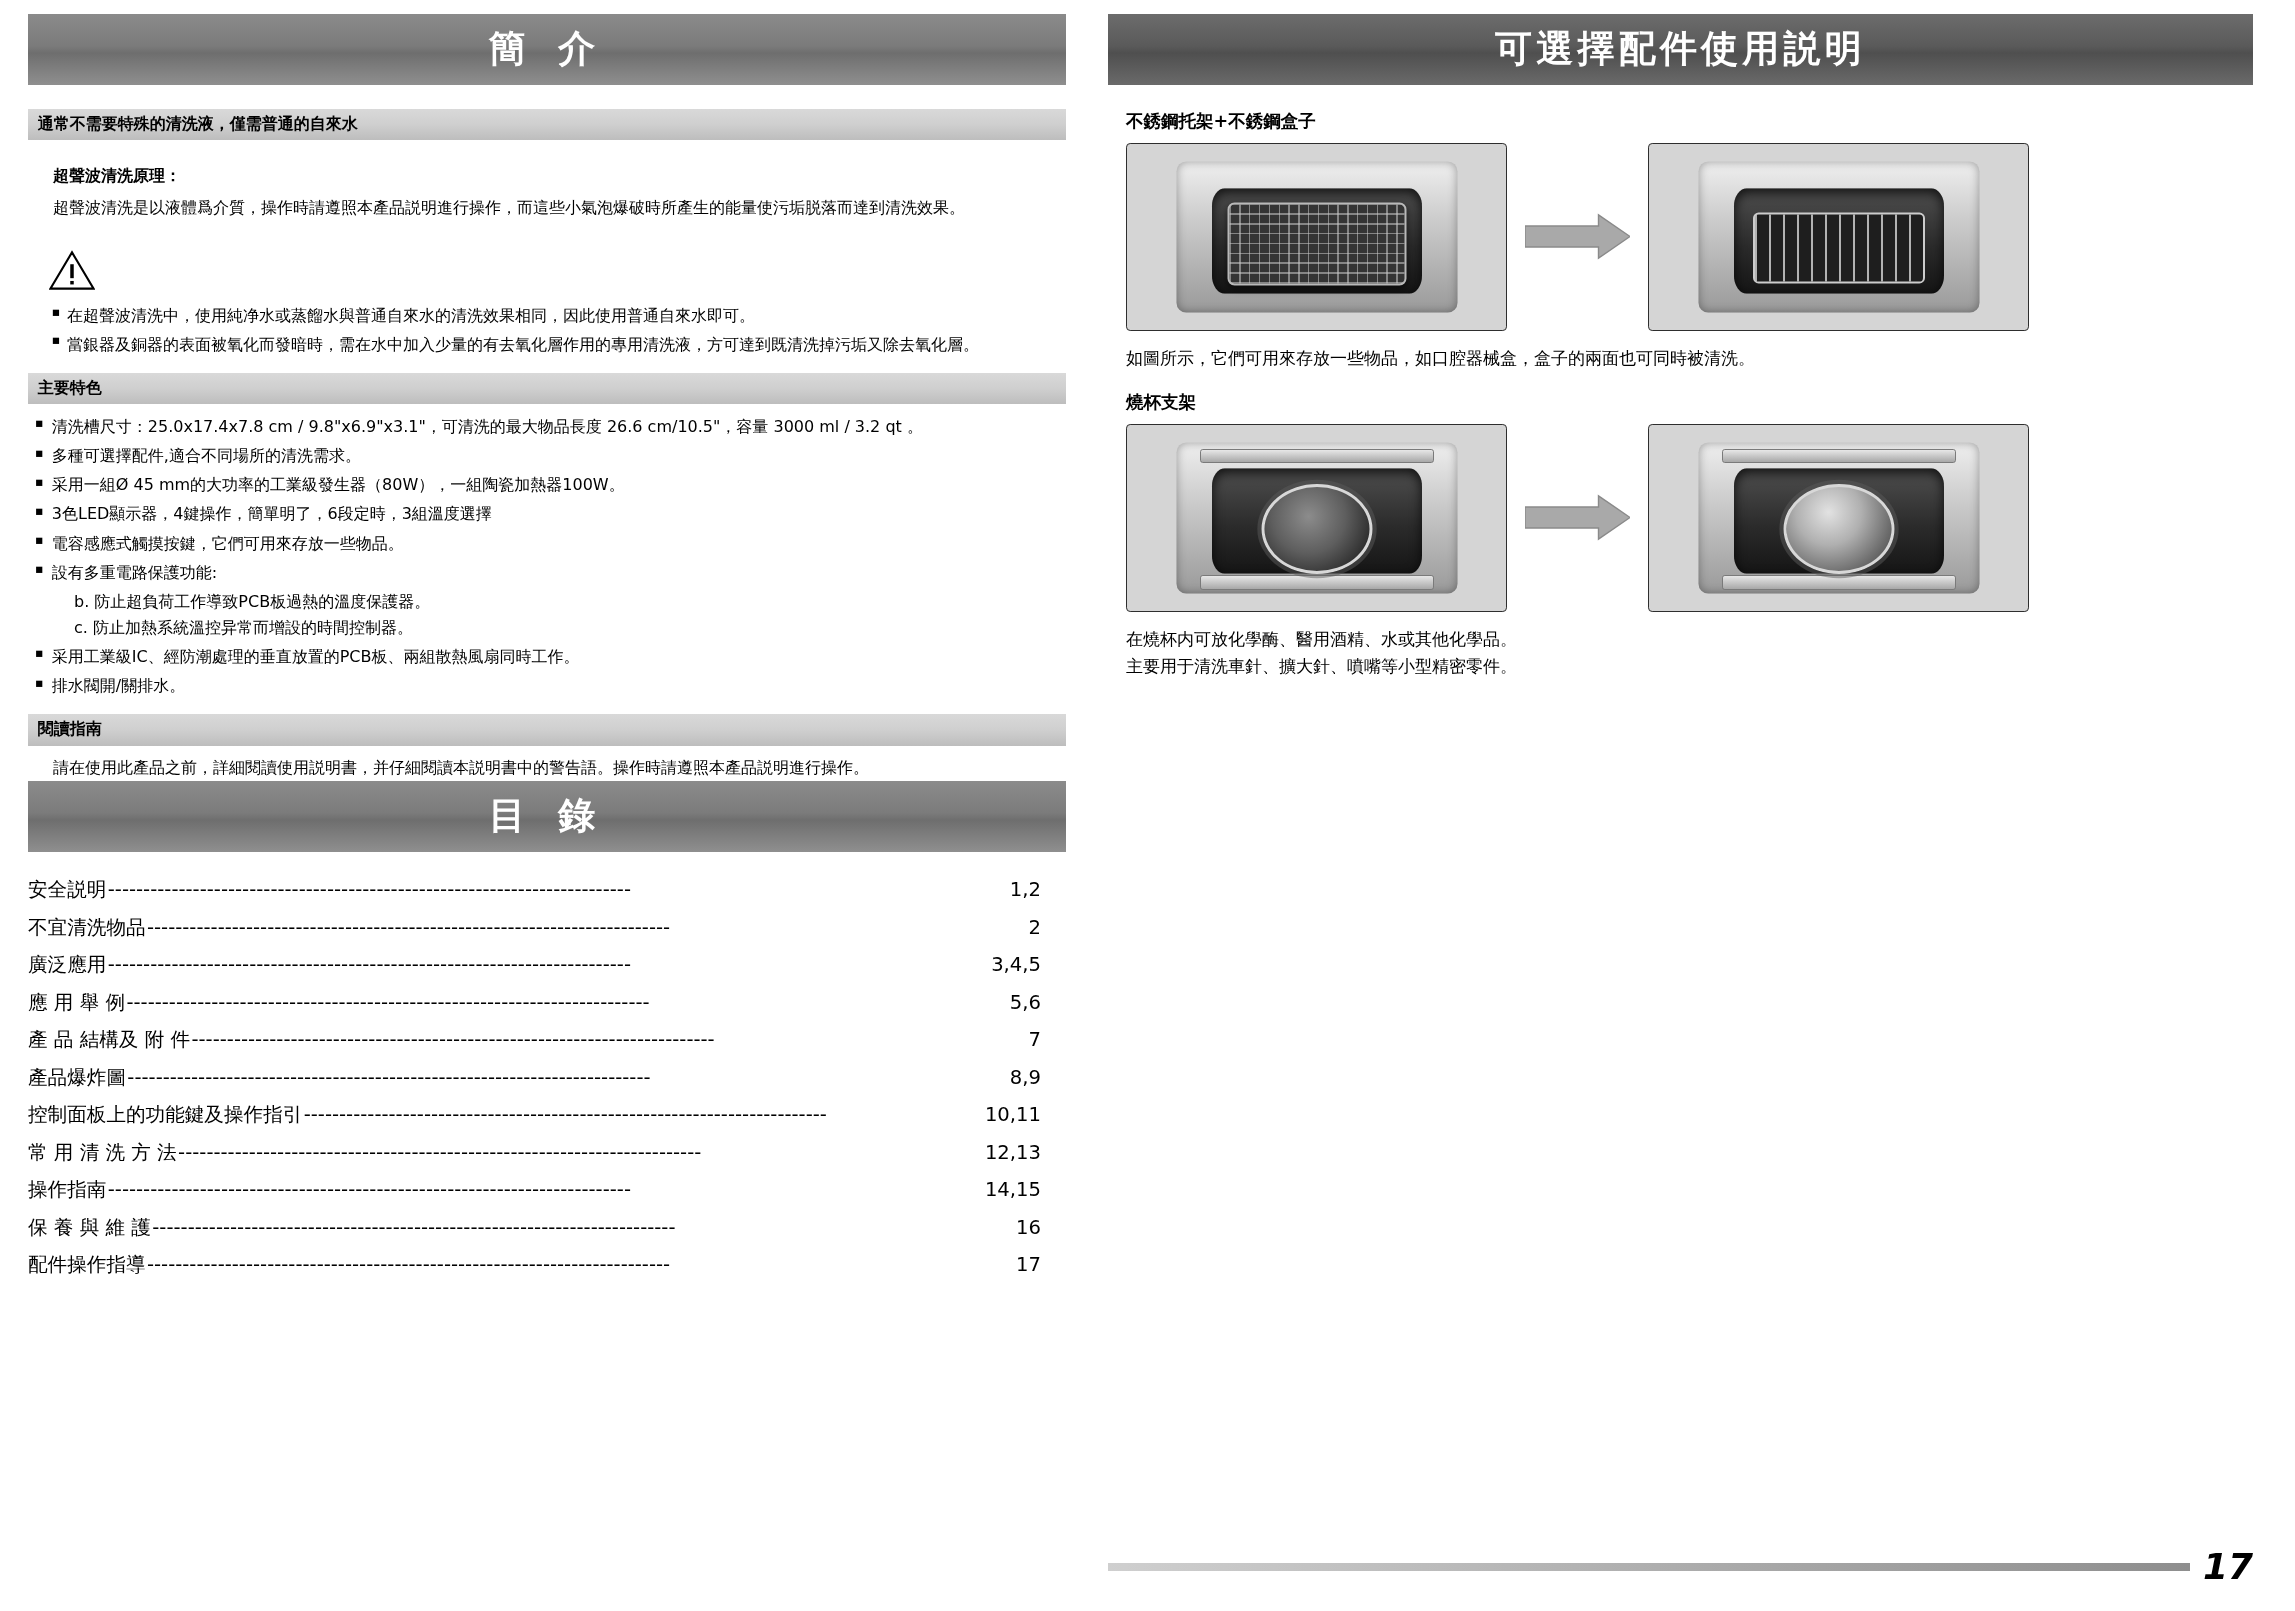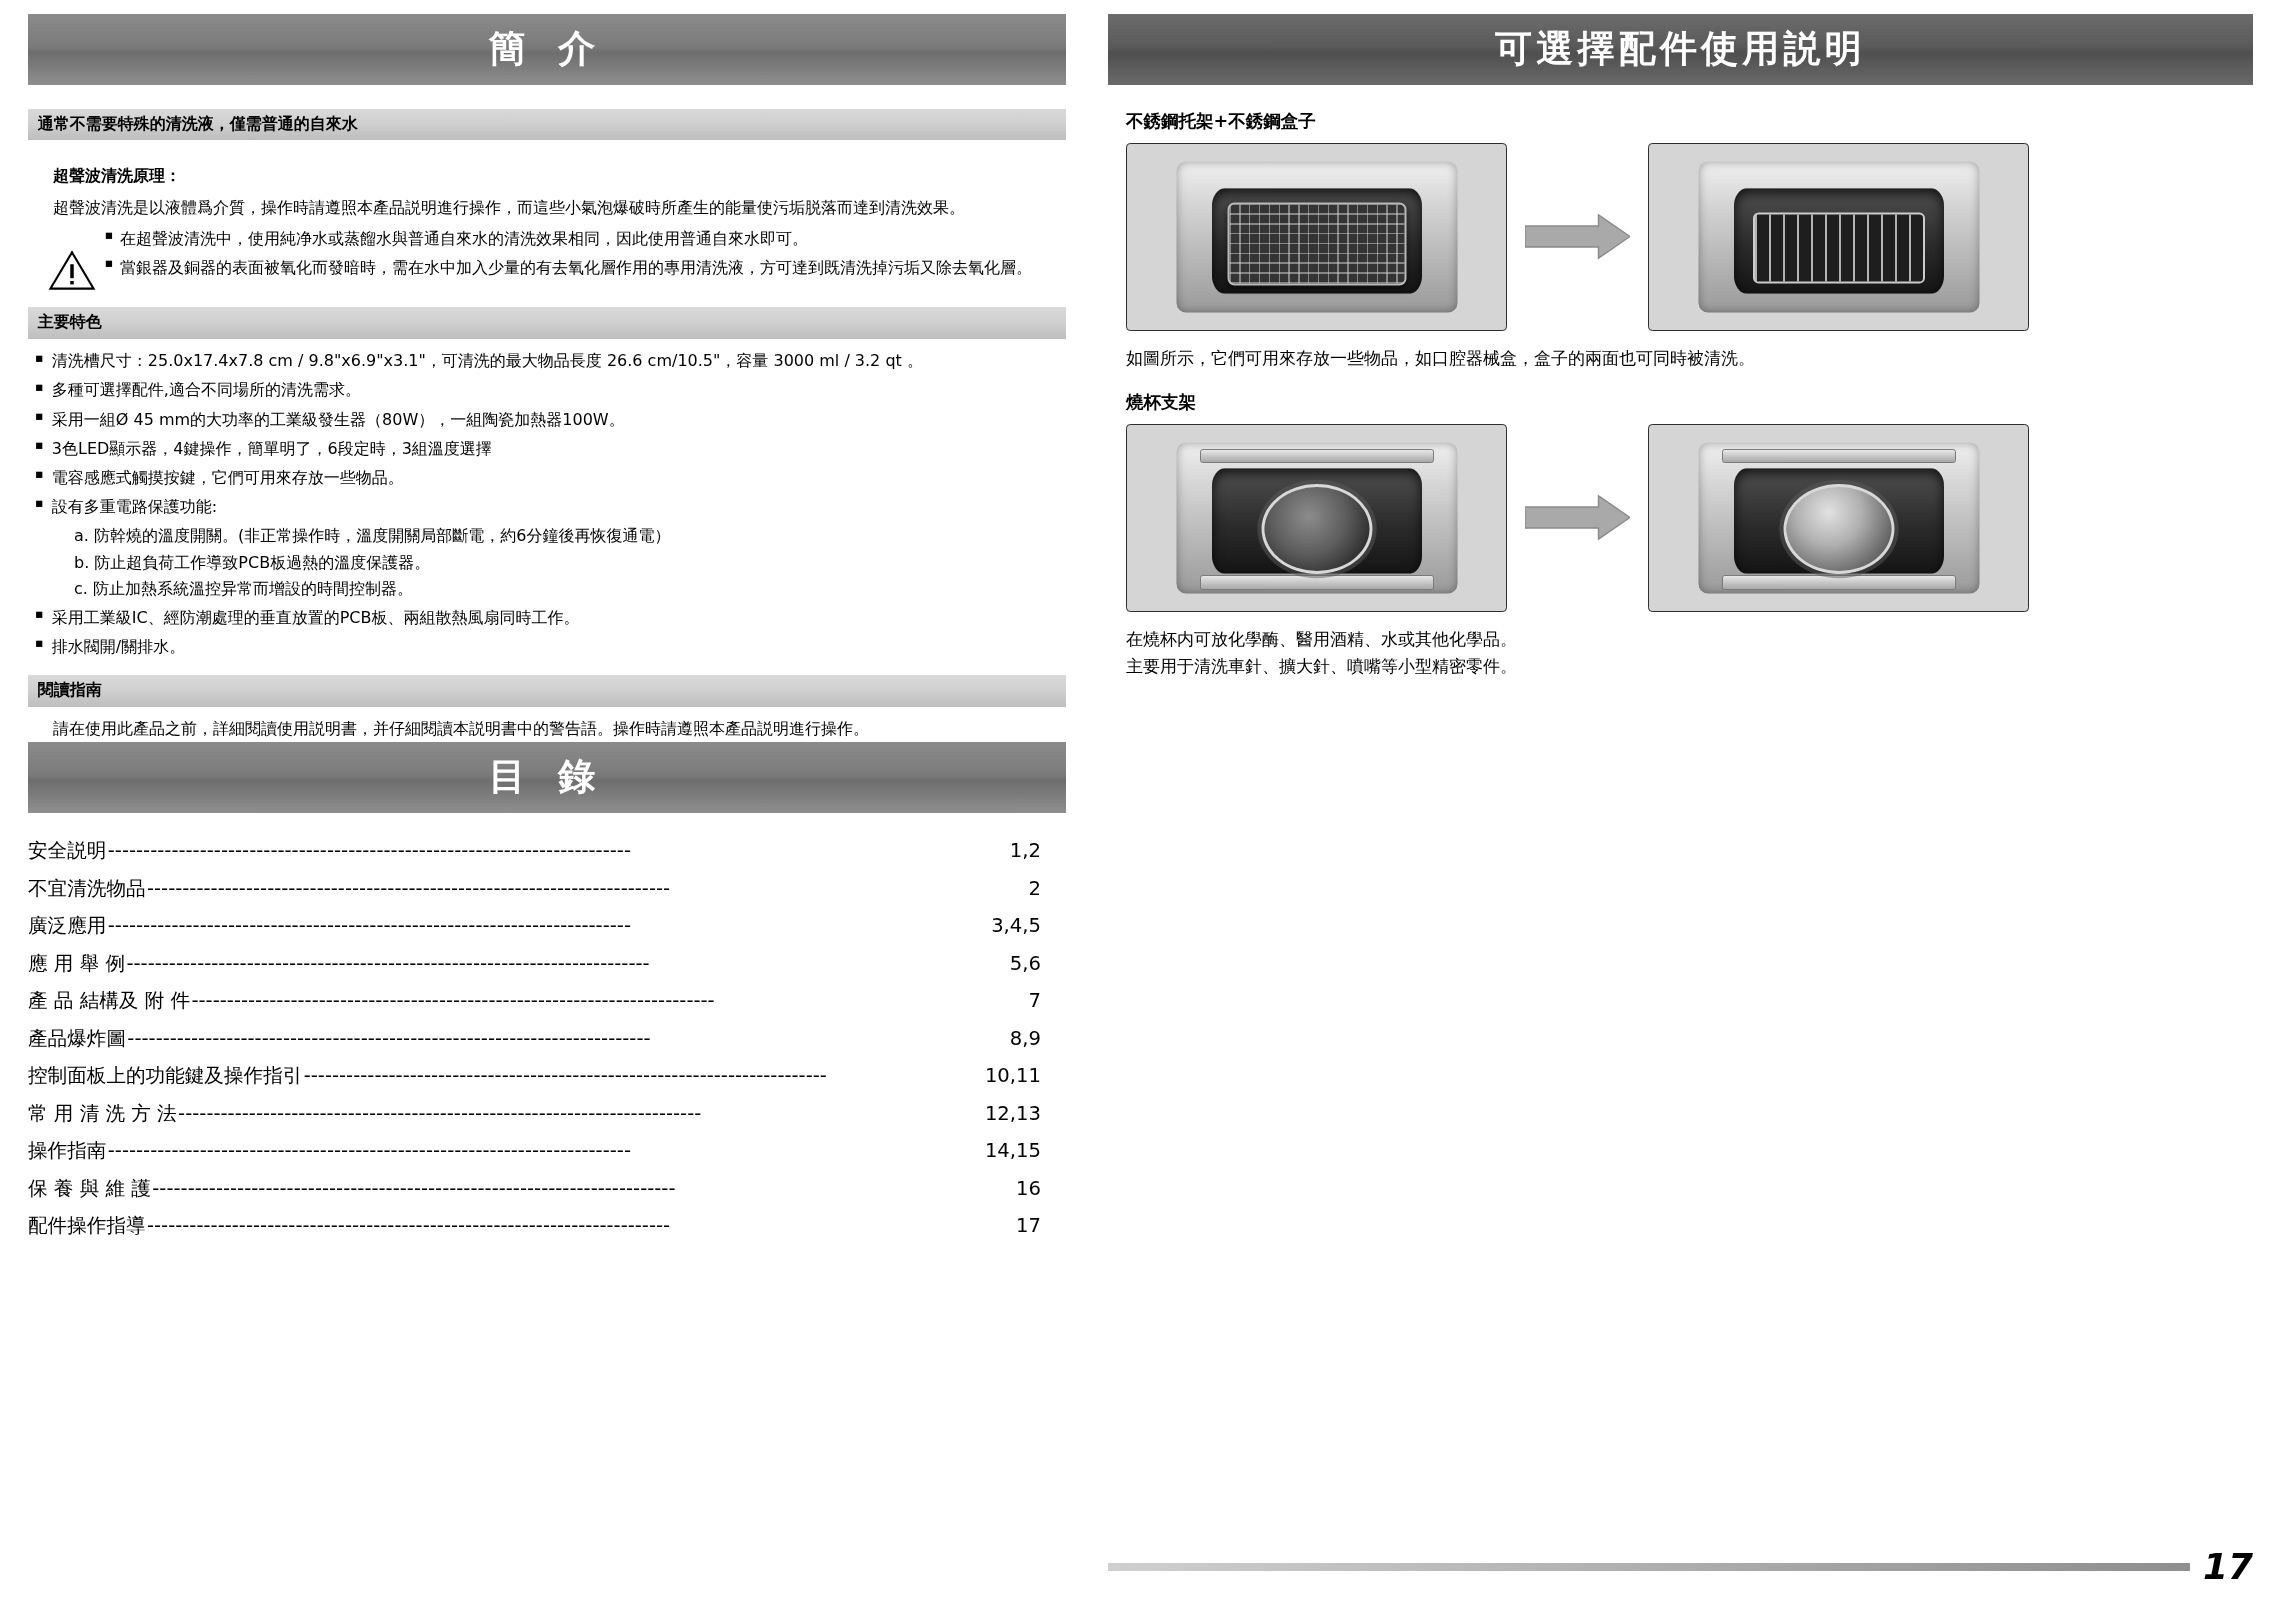--- a/index.html
+++ b/index.html
@@ -63,20 +63,21 @@
     margin: 0 0 5.6px 0;
     padding-left: 25px;
   }
   .para.strong { font-weight: bold; padding-left: 25px; margin-top: 23px; }
 
   .warn-block {
     display: flex;
     align-items: flex-start;
     margin: 4.2px 0 12.6px 0;
     padding-left: 21px;
+    flex-direction: column;
   }
   .warn-icon {
     width: 53px;
     flex: 0 0 53px;
     padding-top: 24px;
   }
   .warn-list {
     flex: 1;
     font-size: 16px;
     line-height: 1.6;
@@ -320,21 +321,20 @@
 
     <ul class="feat">
       <li>清洗槽尺寸：25.0x17.4x7.8 cm / 9.8"x6.9"x3.1"，可清洗的最大物品長度 26.6 cm/10.5"，容量 3000 ml / 3.2 qt 。</li>
       <li>多種可選擇配件,適合不同場所的清洗需求。</li>
       <li>采用一組Ø 45 mm的大功率的工業級發生器（80W），一組陶瓷加熱器100W。</li>
       <li>3色LED顯示器，4鍵操作，簡單明了，6段定時，3組溫度選擇</li>
       <li>電容感應式觸摸按鍵，它們可用來存放一些物品。</li>
       <li>設有多重電路保護功能:</li>
     </ul>
     <div class="sub-list">
-      <div>a. 防幹燒的溫度開關。(非正常操作時，溫度開關局部斷電，約6分鐘後再恢復通電）</div>
       <div>b. 防止超負荷工作導致PCB板過熱的溫度保護器。</div>
       <div>c. 防止加熱系統溫控异常而增設的時間控制器。</div>
     </div>
     <ul class="feat" style="margin-top:3.5px;">
       <li>采用工業級IC、經防潮處理的垂直放置的PCB板、兩組散熱風扇同時工作。</li>
       <li>排水閥開/關排水。</li>
     </ul>
 
     <div class="section-bar" style="margin-top:15.4px;">閱讀指南</div>
     <div class="read-guide">請在使用此產品之前，詳細閱讀使用説明書，并仔細閱讀本説明書中的警告語。操作時請遵照本產品説明進行操作。</div>

